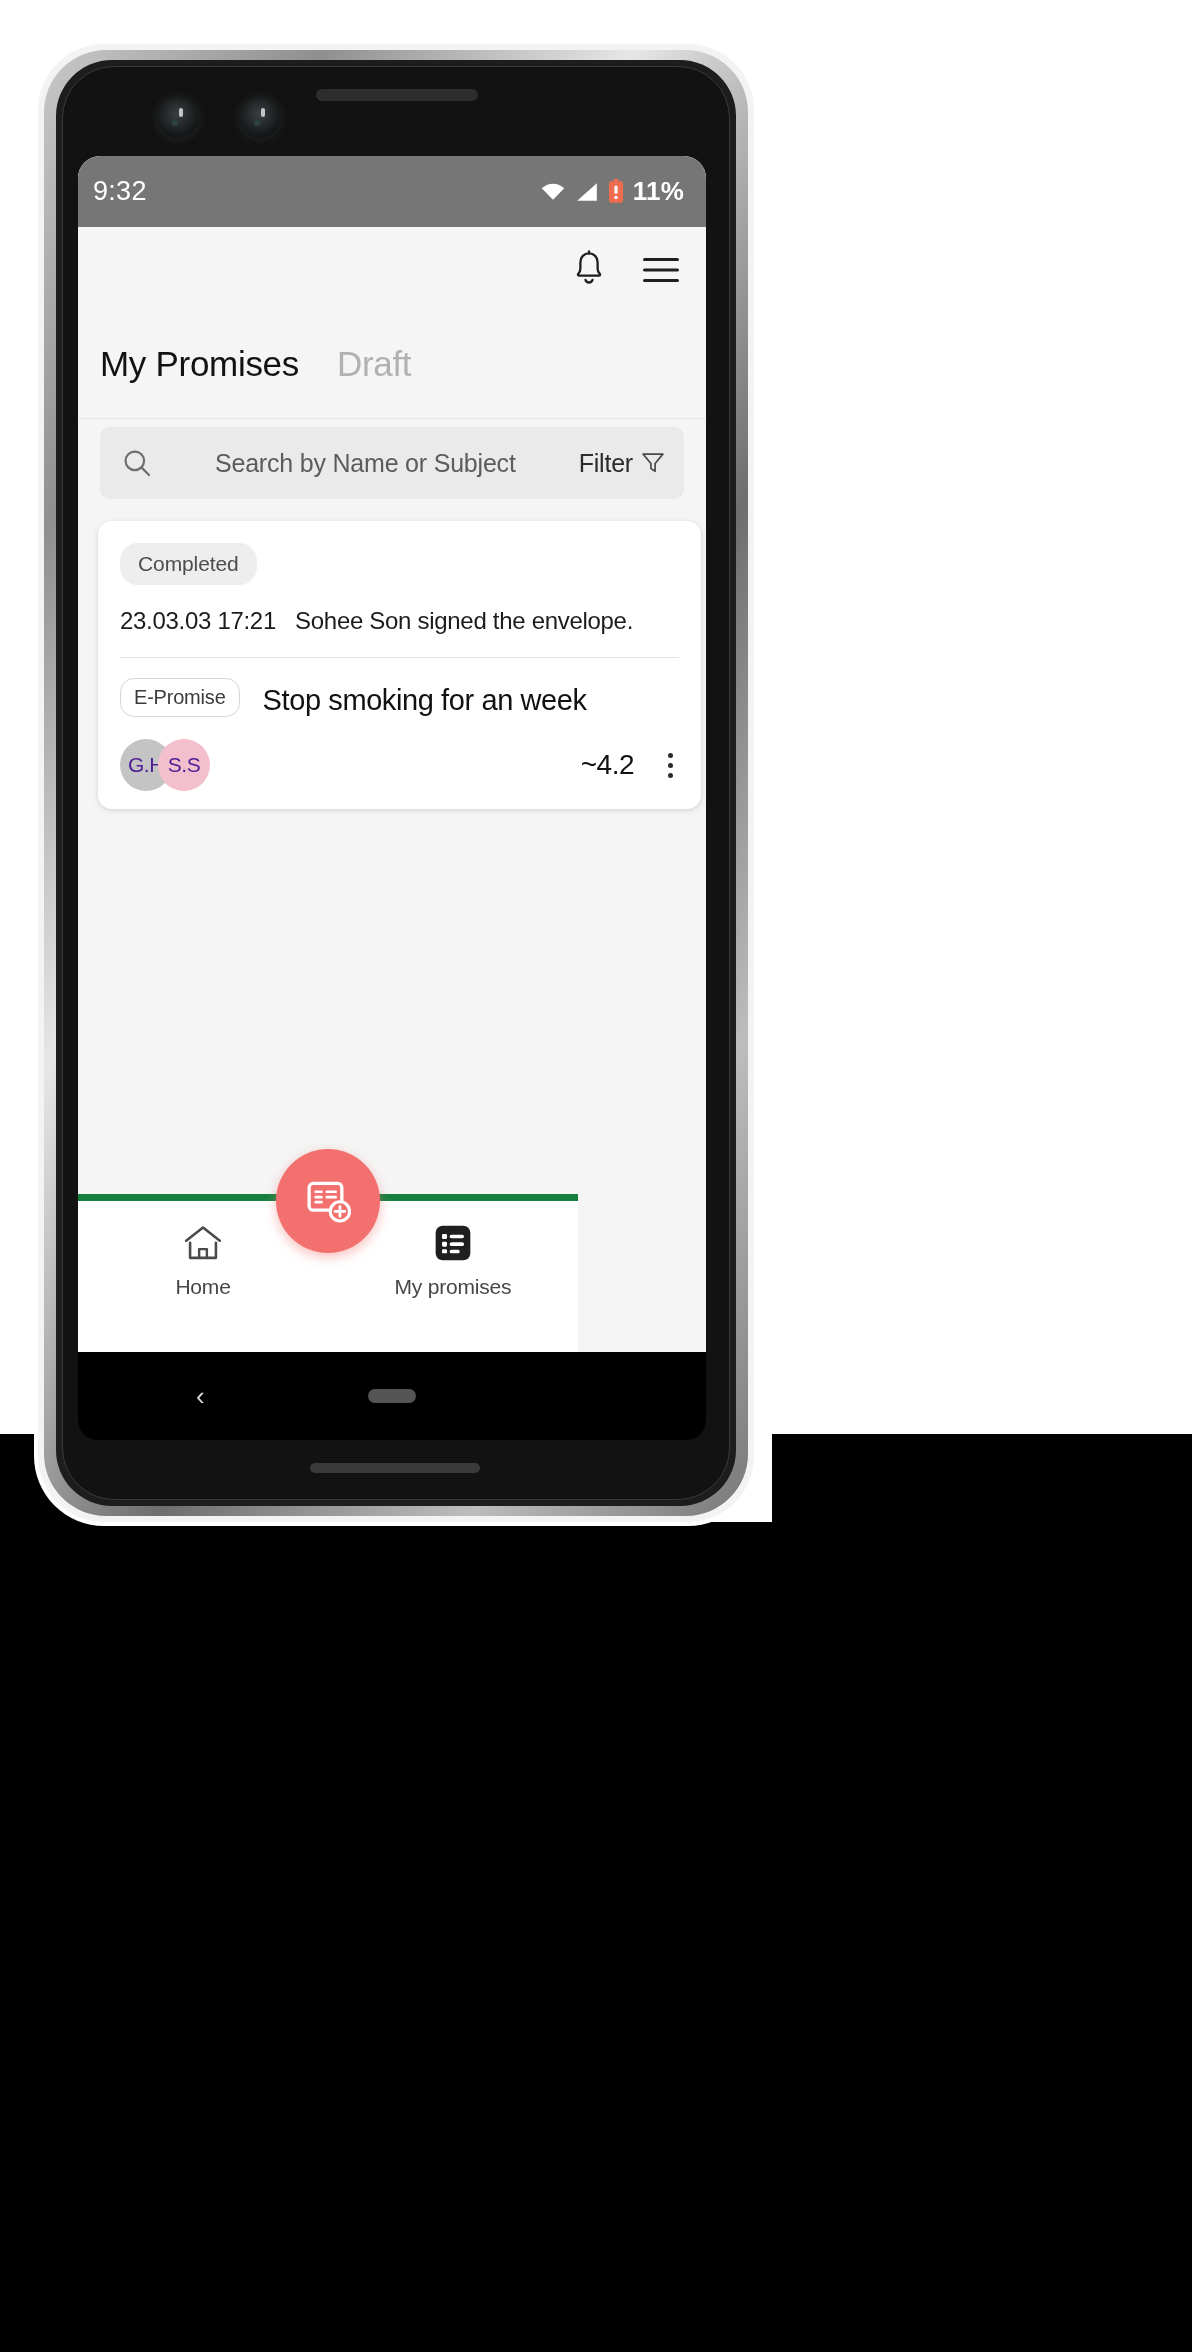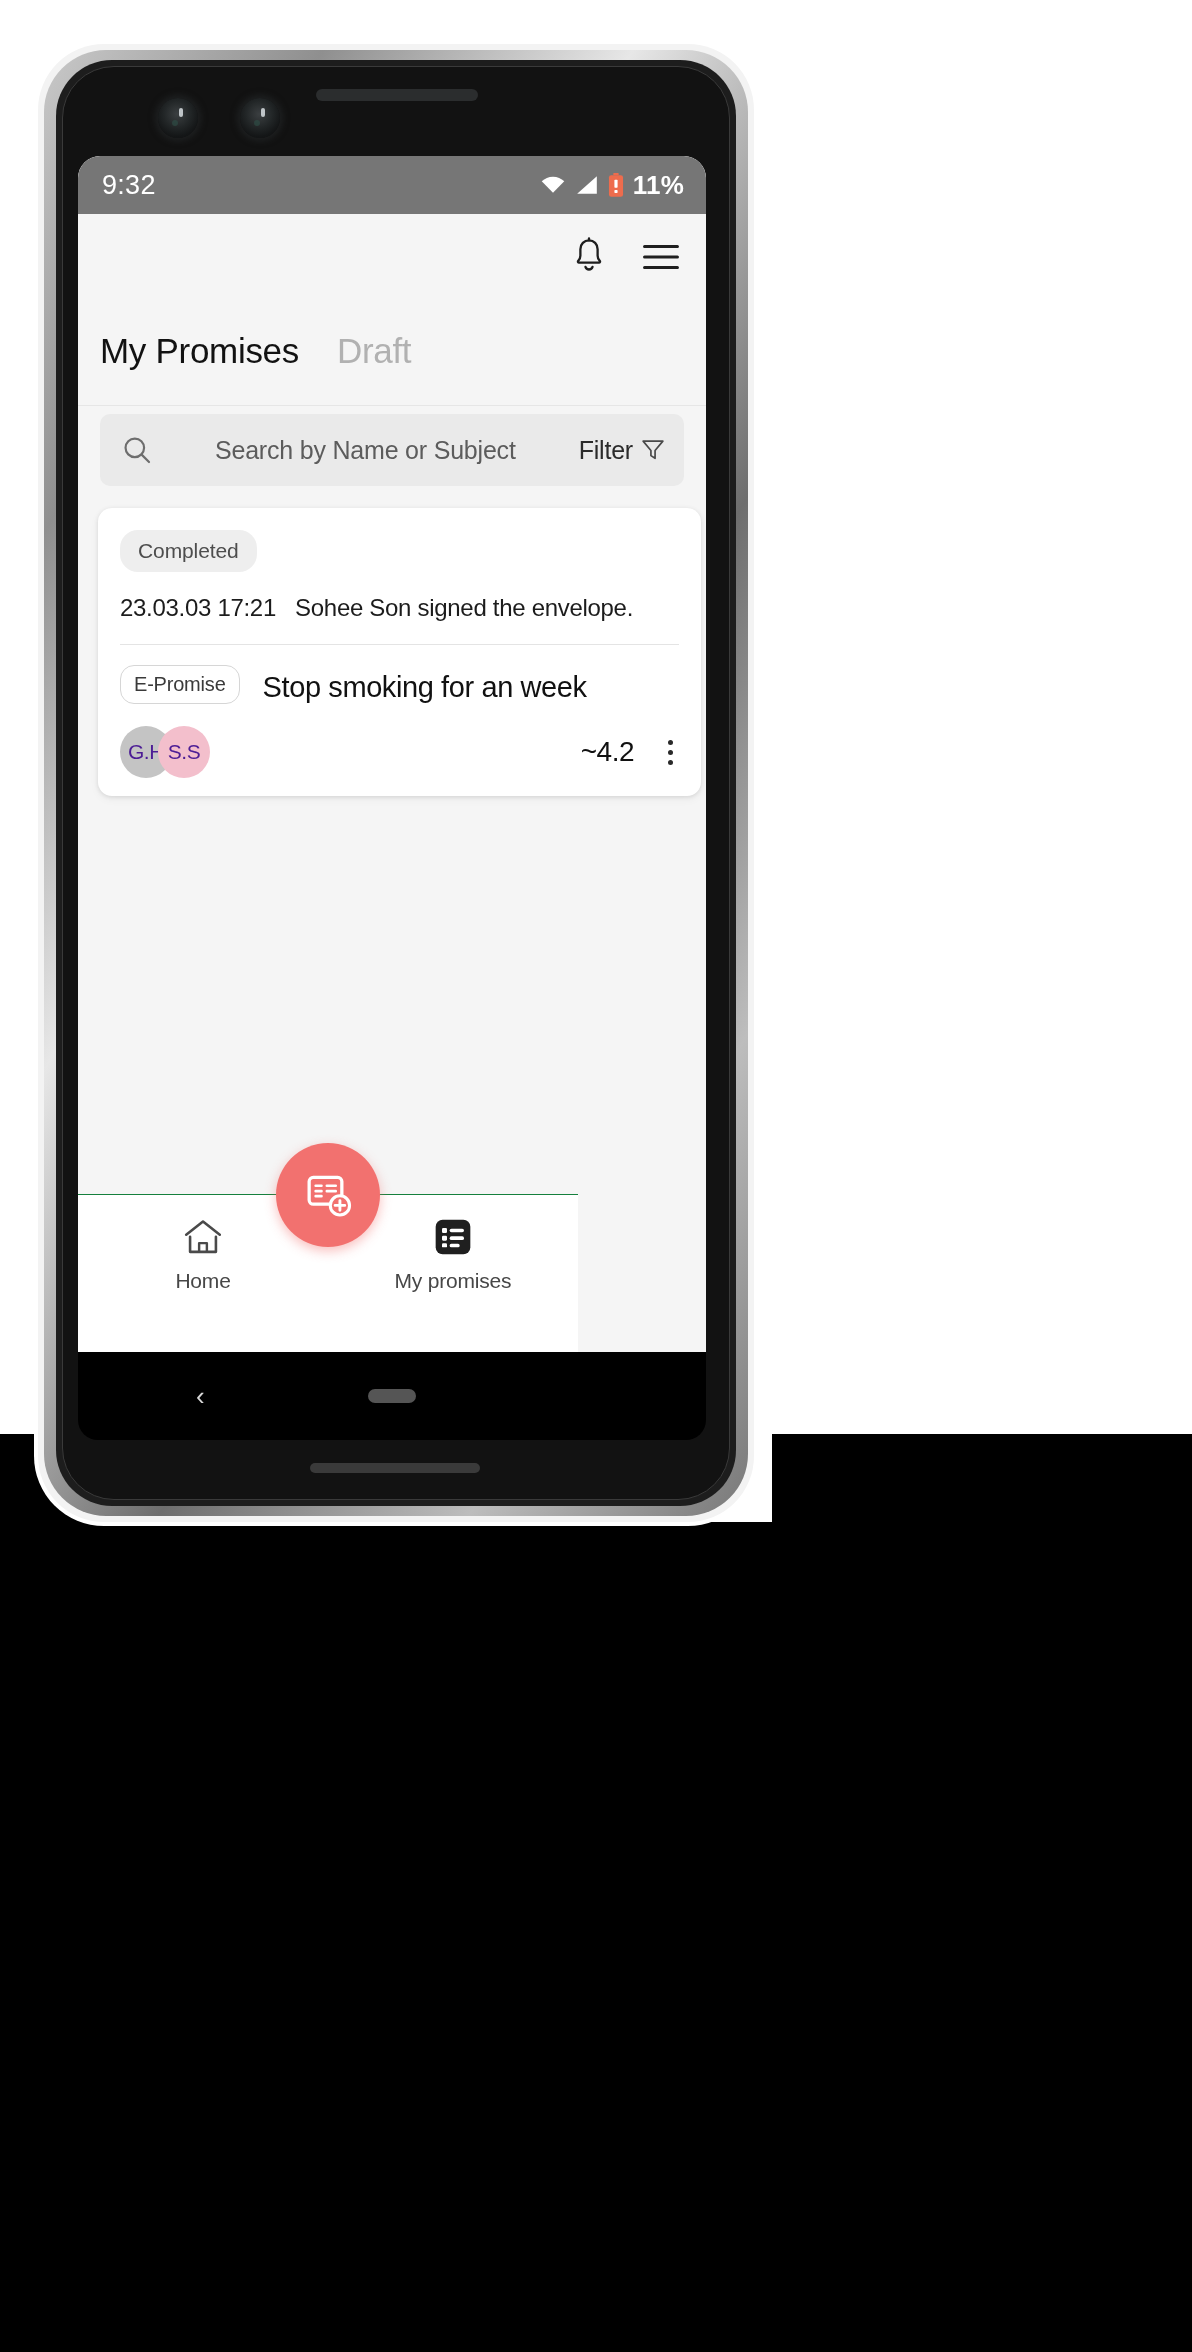--- a/index.html
+++ b/index.html
@@ -86,25 +86,25 @@
     left: 78px; top: 156px;
     width: 628px; height: 1196px;
     background: #f5f5f5;
     overflow: hidden;
     border-radius: 22px 22px 0 0;
   }
 
   
   .statusbar {
     position:relative;
-    height: 58px;
+    height: 71px;
     background: #767676;
     border-radius: 22px 22px 0 0;
     display:flex; align-items:center;
-    padding: 0 22px 0 24px;
+    padding: 0 22px 0 15px;
     color:#ffffff;
   }
   .sb-time { font-size: 27px; font-weight: 400; letter-spacing: .3px; }
   .sb-right { margin-left:auto; display:flex; align-items:center; gap:9px; }
   .sb-pct { font-size:26px; font-weight:600; letter-spacing:.2px; }
   .icon-wifi { width:26px; height:20px; display:block; }
   .icon-signal { width:24px; height:20px; display:block; }
   .icon-batt { width:16px; height:25px; display:block; }
 
   
@@ -196,21 +196,21 @@
     margin-left: 28px; cursor:pointer;
     display:flex; flex-direction:column; gap:5px; align-items:center;
     padding: 4px 6px;
   }
   .kebab span { width:5px; height:5px; border-radius:50%; background:#2a2a2a; display:block; }
 
   
   .bottomnav {
     position:absolute; left:0; bottom:0;
     width:500px; height: 158px;
-    background:#ffffff; border-top:1px solid #15803d;
+    background:#ffffff; border-top:7px solid #15803d;
     display:flex; align-items:flex-start;
   }
   .nav-item {
     width: 50%; padding-top: 22px;
     display:flex; flex-direction:column; align-items:center; gap:12px;
     cursor:pointer;
   }
   .nav-label { font-size: 21px; color:#474747; letter-spacing:-.2px; }
   .fab {
     position:absolute; left: 50%; top: -52px;

